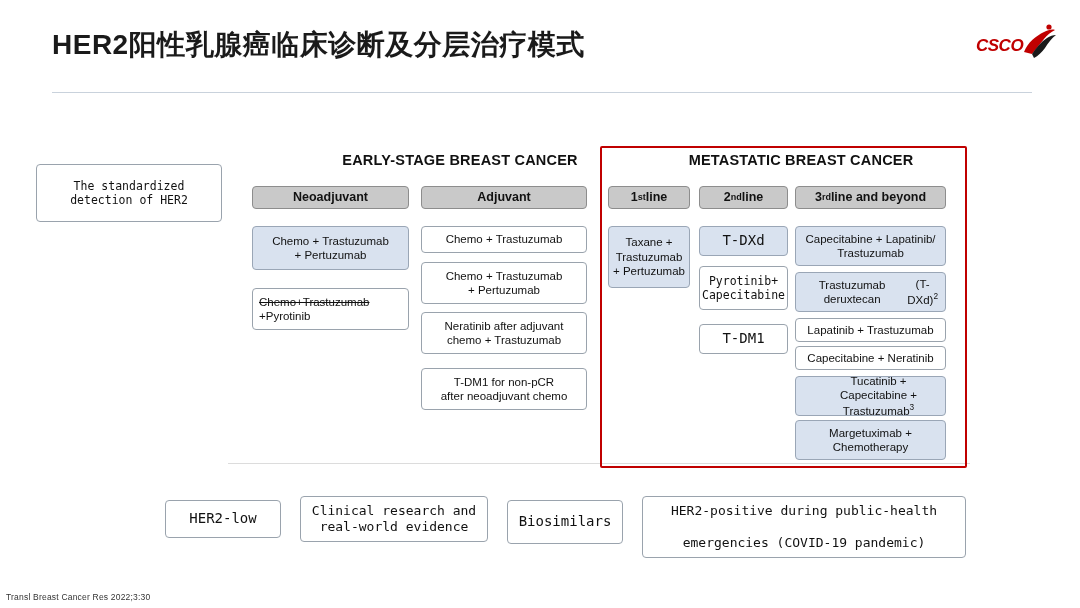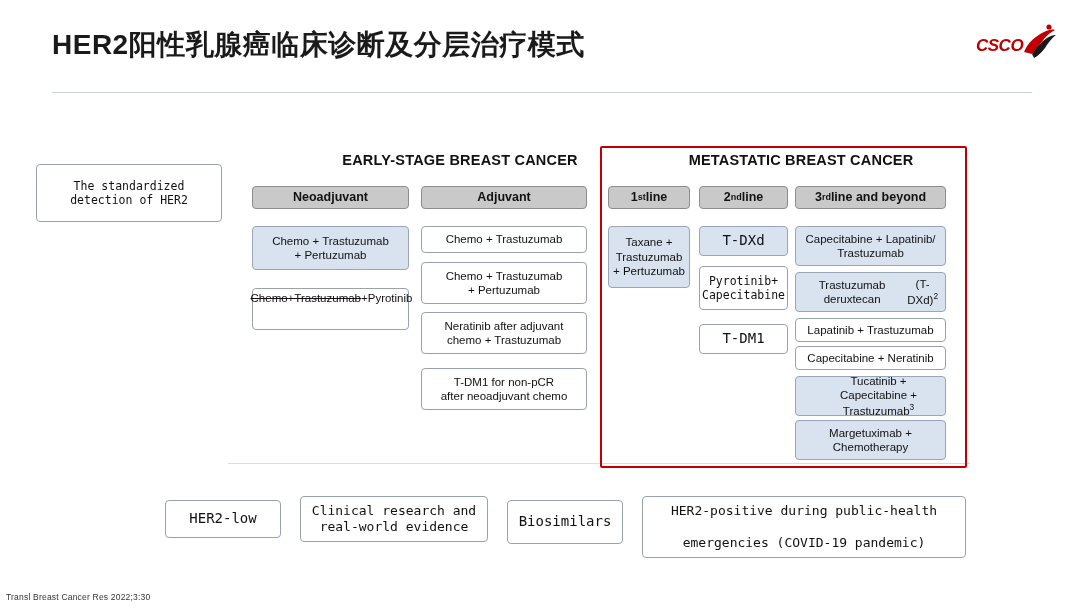--- a/index.html
+++ b/index.html
@@ -182,21 +182,21 @@
 
     <div class="metastatic-frame" style="left:600px; top:146px; width:367px; height:322px;"></div>
 
     <div class="box grey" style="left:252px; top:186px; width:157px; height:23px;">Neoadjuvant</div>
 
     <div class="box blue" style="left:252px; top:226px; width:157px; height:44px; flex-direction:column;">
       <span>Chemo + Trastuzumab</span>
       <span>+ Pertuzumab</span>
     </div>
 
-    <div class="box white left-align strike-first" style="left:252px; top:288px; width:157px; height:42px; flex-direction:row; align-items:flex-start; justify-content:center;">
+    <div class="box white left-align strike-first" style="left:252px; top:288px; width:157px; height:42px; flex-direction:column; align-items:flex-start; justify-content:center;">
       <span class="l1">Chemo+Trastuzumab</span>
       <span class="l2">+Pyrotinib</span>
     </div>
 
     <div class="box grey" style="left:421px; top:186px; width:166px; height:23px;">Adjuvant</div>
 
     <div class="box white" style="left:421px; top:226px; width:166px; height:27px;">Chemo + Trastuzumab</div>
 
     <div class="box white" style="left:421px; top:262px; width:166px; height:42px; flex-direction:column;">
       <span>Chemo + Trastuzumab</span>

